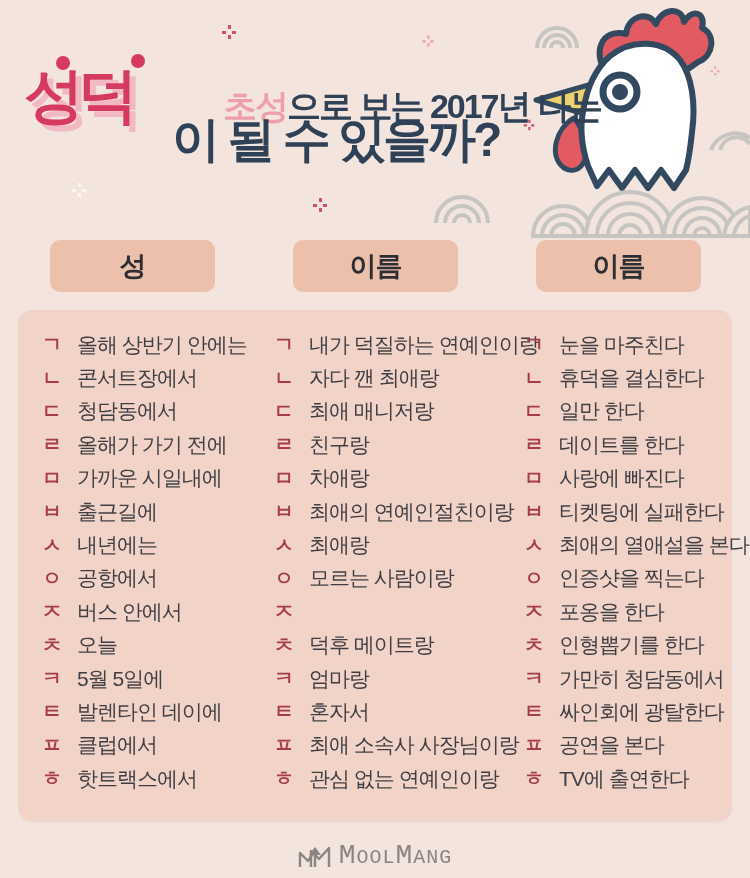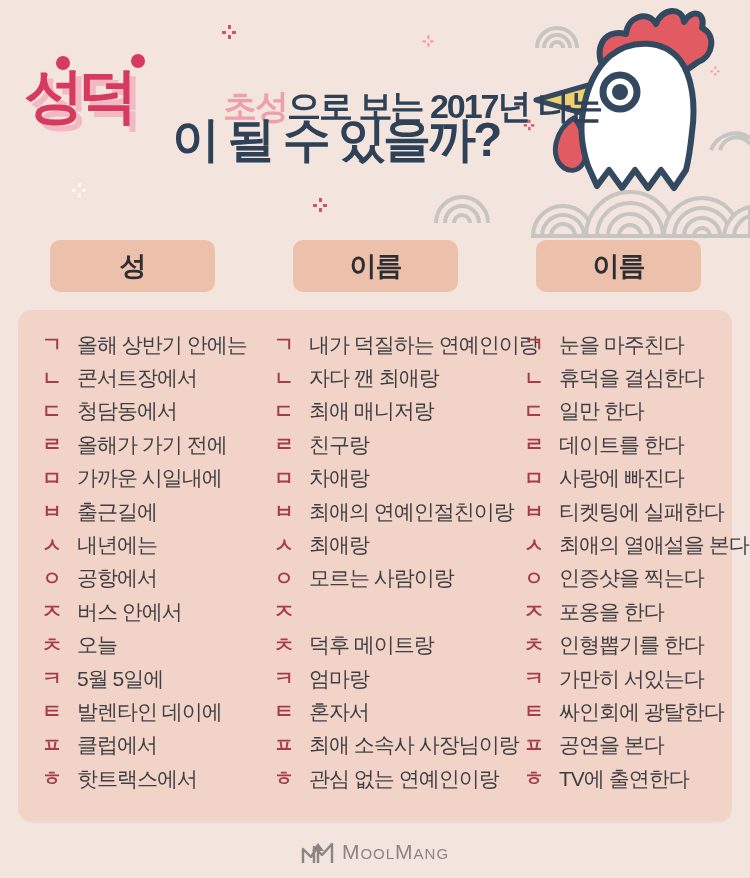--- a/index.html
+++ b/index.html
@@ -45,21 +45,21 @@
   .panel{position:absolute;left:18px;top:310px;width:714px;height:511px;background:var(--panel);border-radius:14px;
     box-shadow:0 2px 0 rgba(0,0,0,0.03);}
   .col{position:absolute;top:18px;}
   .colA{left:22px;} .colB{left:254px;} .colC{left:504px;}
   .row{display:flex;align-items:center;height:33.4px;gap:13px;}
   .initial{width:24px;text-align:center;font-size:20px;font-weight:800;color:var(--initial);flex:0 0 24px;}
   .item-text{font-size:21px;font-weight:400;color:var(--item_text);letter-spacing:-1px;white-space:nowrap;}
 
   
   .footer{position:absolute;left:0;right:0;top:840px;display:flex;align-items:center;justify-content:center;gap:7px;}
-  .brand-text{font-family:Liberation Sans, sans-serif;font-variant:small-caps;font-size:21px;letter-spacing:1px;color:var(--footer_gray);}
+  .brand-text{font-family:Liberation Mono, monospace;font-variant:small-caps;font-size:28px;letter-spacing:1px;color:var(--footer_gray);}
 </style>
 </head>
 <body>
 
 <div class="page">
 
   <svg class="deco-svg" width="750" height="244" viewBox="0 0 750 244">
 
     <g stroke="#c6c5c2" stroke-width="4" fill="none">
       <path d="M537 48 A20 20 0 0 1 577 48"></path>
@@ -312,21 +312,21 @@
           <span class="item-text">포옹을 한다</span>
         </div>
 
         <div class="row">
           <span class="initial">ㅊ</span>
           <span class="item-text">인형뽑기를 한다</span>
         </div>
 
         <div class="row">
           <span class="initial">ㅋ</span>
-          <span class="item-text">가만히 서있는다</span>
+          <span class="item-text">가만히 청담동에서</span>
         </div>
 
         <div class="row">
           <span class="initial">ㅌ</span>
           <span class="item-text">싸인회에 광탈한다</span>
         </div>
 
         <div class="row">
           <span class="initial">ㅍ</span>
           <span class="item-text">공연을 본다</span>

